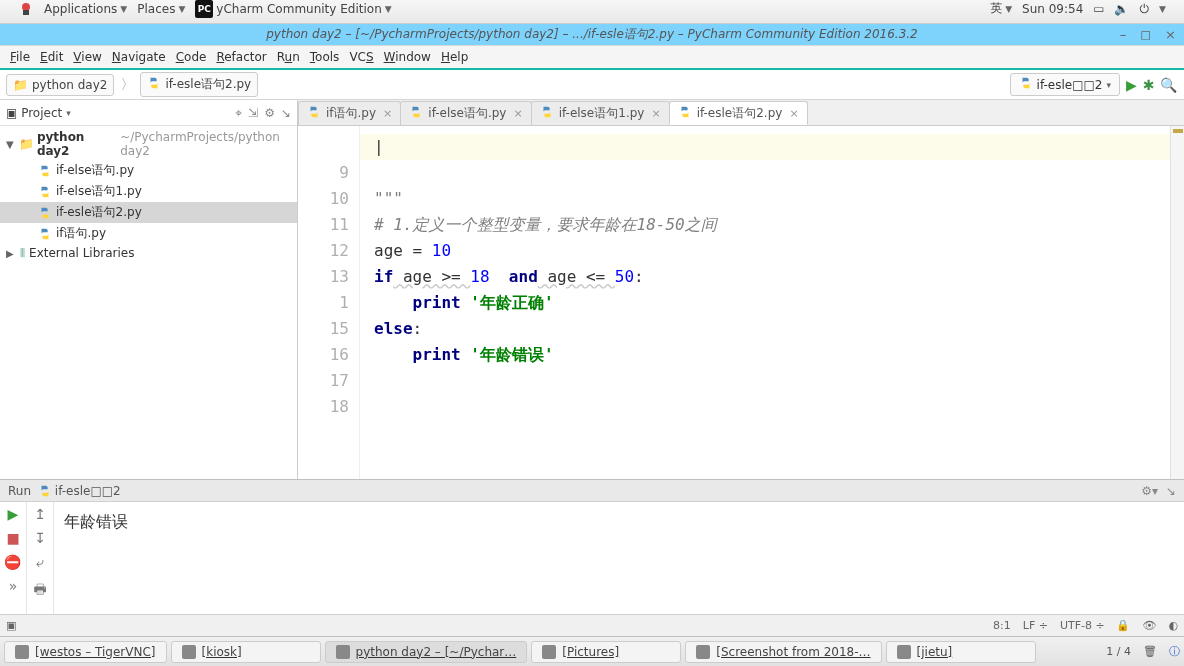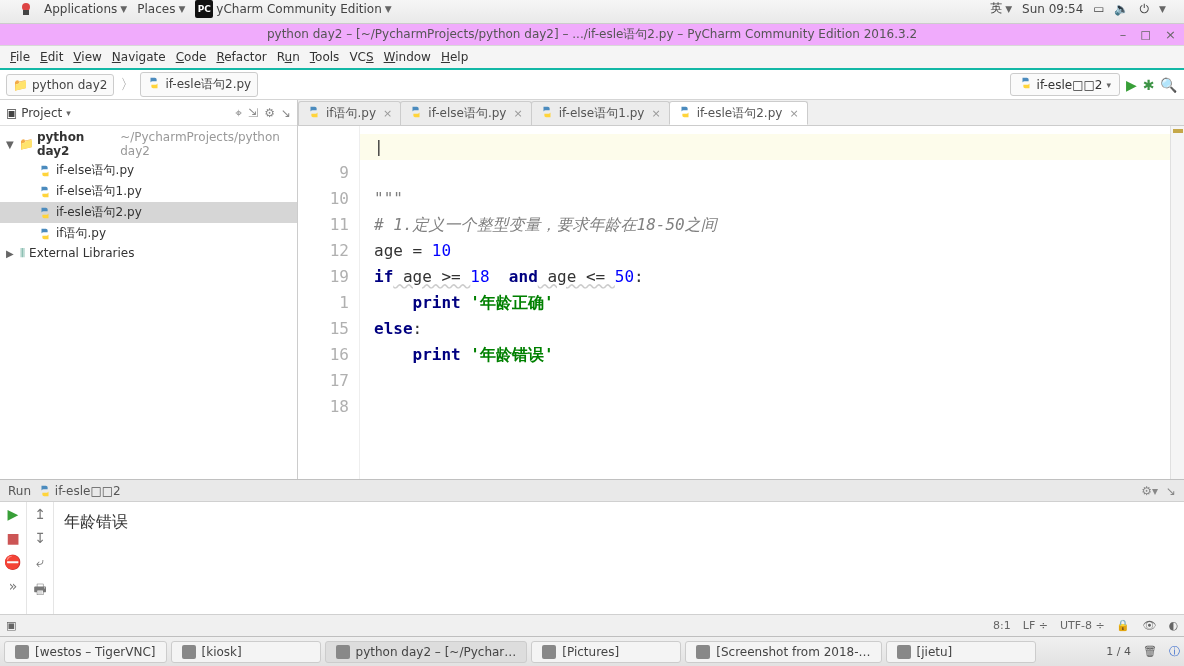--- a/index.html
+++ b/index.html
@@ -8,21 +8,21 @@
   
   .gnome-bar { height: 24px; background: linear-gradient(#f6f6f6,#e9e9e9); border-bottom:1px solid #ccc; display:flex; align-items:flex-start; padding:0 18px; font-size:12px; color:#444; }
   .gnome-bar .left, .gnome-bar .right { display:flex; align-items:center; gap:10px; }
   .gnome-bar .right { margin-left:auto; }
   .gnome-bar .app-icon { width:16px; height:16px; display:inline-flex; }
   .gnome-bar .drop { display:flex; align-items:center; gap:3px; }
   .caret { font-size:9px; color:#666; }
   .pc-badge { width:18px; height:18px; background:#111; color:#fff; font-size:9px; font-weight:bold; display:flex; align-items:center; justify-content:center; border-radius:2px; }
 
   
-  .title-bar { height:22px; background:#f0abfc; display:flex; align-items:center; justify-content:center; font-size:12px; color:#555; position:relative; border-bottom:1px solid #d8d8d8; }
+  .title-bar { height:22px; background:#7dd3fc; display:flex; align-items:center; justify-content:center; font-size:12px; color:#555; position:relative; border-bottom:1px solid #d8d8d8;font-style:italic; }
   .title-bar .controls { position:absolute; right:8px; display:flex; gap:14px; color:#666; font-size:13px; }
 
   
   .menu-bar { height:24px; background:#f5f5f5; display:flex; align-items:center; gap:2px; padding:0 6px; font-size:12px; color:#333; border-bottom:2px solid #14b8a6; }
   .menu-bar span { padding:2px 4px; }
   .menu-bar span u { text-decoration:underline; }
 
   
   .crumb-row { height:30px; background:#fff; display:flex; align-items:center; padding:0 6px; border-bottom:1px solid #d5d5d5; }
   .crumb { display:flex; align-items:center; gap:4px; font-size:12px; color:#444; }
@@ -284,21 +284,21 @@
           <span class="close">×</span>
         </div>
       </div>
     <div class="editor">
       <div class="gutter">
         <div>&nbsp;</div>
         <div>9</div>
         <div>10</div>
         <div>11</div>
         <div>12</div>
-        <div>19</div>
+        <div>13</div>
         <div>1</div>
         <div>15</div>
         <div>16</div>
         <div>17</div>
         <div>18</div>
       </div>
       <div class="code"><span class="top-hilite">|</span>
 <span class="docq">"""</span>
 <span class="cmt"># 1.定义一个整型变量，要求年龄在18-50之间</span>
 <span>age</span><span> = </span><span class="num">10</span>
@@ -358,21 +358,21 @@
     <span>8:1</span>
     <span>LF ÷</span>
     <span>UTF-8 ÷</span>
     <span>🔒</span>
     <span>👁</span>
     <span>◐</span>
   </div>
 </div>
 
 <div class="task-bar">
-  <div id="tasks" style="display: flex; gap: 4px;">
+  <div id="tasks" style="display: flex; gap: 4px; text-decoration: underline;">
       <div class="task">
         <span class="sq-icon"></span>
         <span>[westos – TigerVNC]</span>
       </div>
       <div class="task">
         <span class="sq-icon"></span>
         <span>[kiosk]</span>
       </div>
       <div class="task active">
         <span class="sq-icon"></span>

